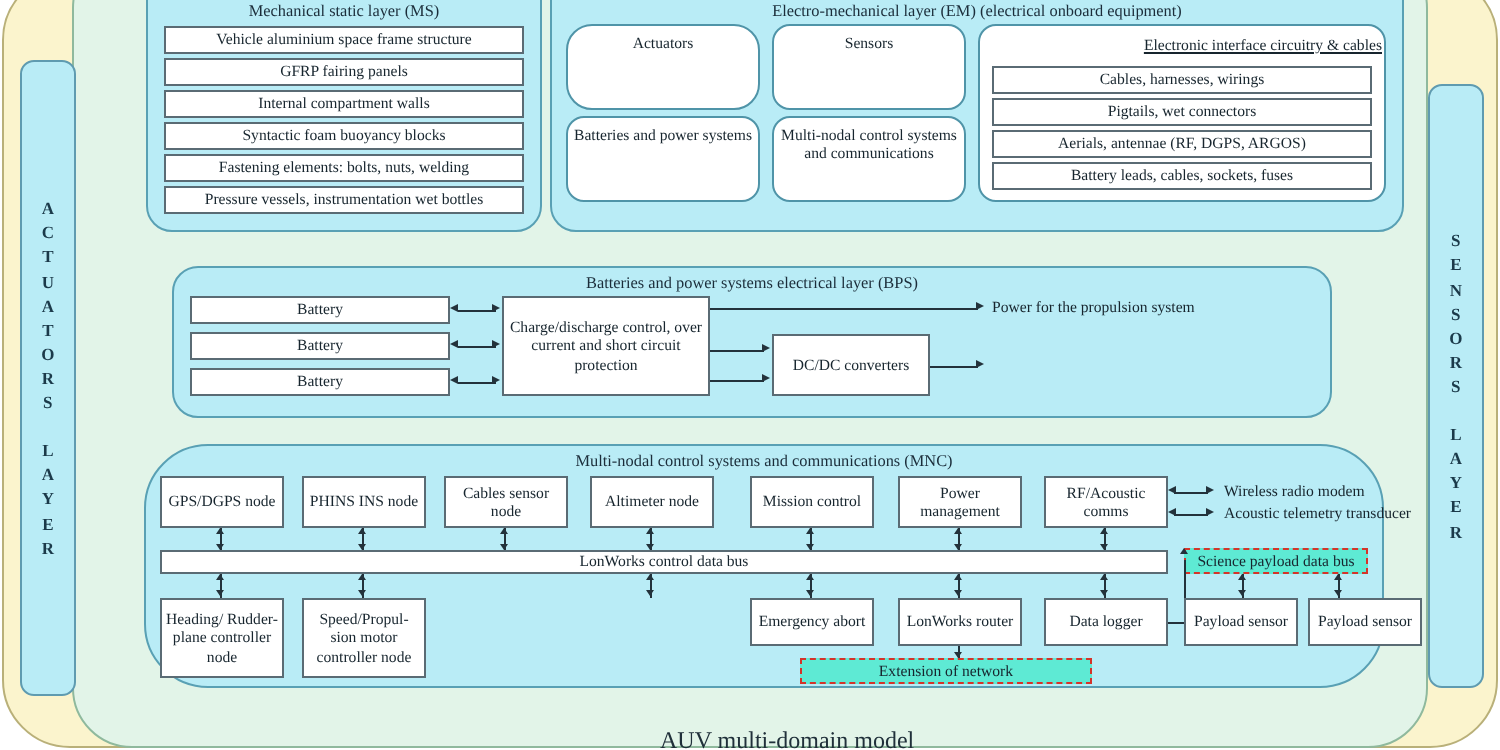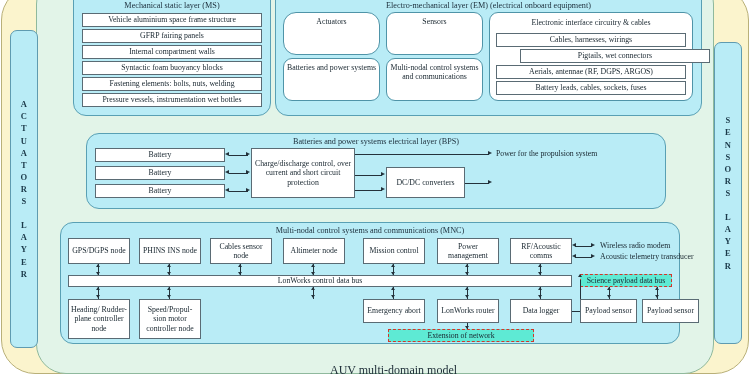--- a/index.html
+++ b/index.html
@@ -107,23 +107,23 @@
 
   <div class="layer" id="em-layer" style="left:275px;top:-14px;width:425px;height:128px;">
     <div class="layer-title" style="top:14px;">Electro-mechanical layer (EM) (electrical onboard equipment)</div>
 
     <div class="box rnd top" style="left:7px;top:25px;width:97px;height:43px;border-radius:13px;">Actuators</div>
     <div class="box rnd top" style="left:110px;top:25px;width:97px;height:43px;">Sensors</div>
     <div class="box rnd top" style="left:7px;top:71px;width:97px;height:43px;">Batteries and power systems</div>
     <div class="box rnd top" style="left:110px;top:71px;width:97px;height:43px;">Multi-nodal control systems and communications</div>
 
     <div class="box rnd top" style="left:213px;top:25px;width:204px;height:89px;display:block;padding-top:0;">
-      <div style="text-align:center;font-size:7.8px;padding-top:5px;">Electronic interface circuitry &amp; cables</div>
+      <div style="text-align:right;font-size:7.8px;padding-top:5px;text-decoration:underline;">Electronic interface circuitry &amp; cables</div>
       <div class="box" style="left:6px;top:20px;width:190px;height:14px;">Cables, harnesses, wirings</div>
-      <div class="box" style="left:6px;top:36px;width:190px;height:14px;margin-left:24px;">Pigtails, wet connectors</div>
+      <div class="box" style="left:6px;top:36px;width:190px;height:14px;">Pigtails, wet connectors</div>
       <div class="box" style="left:6px;top:52px;width:190px;height:14px;">Aerials, antennae (RF, DGPS, ARGOS)</div>
       <div class="box" style="left:6px;top:68px;width:190px;height:14px;">Battery leads, cables, sockets, fuses</div>
     </div>
   </div>
 
   <div class="layer" id="bps-layer" style="left:86px;top:133px;width:578px;height:74px;">
     <div class="layer-title" style="top:3px;">Batteries and power systems electrical layer (BPS)</div>
 
     <div class="box" style="left:8px;top:14px;width:130px;height:14px;">Battery</div>
     <div class="box" style="left:8px;top:32px;width:130px;height:14px;">Battery</div>
@@ -149,21 +149,21 @@
     <div class="ar ar-r" style="left:294px;top:53px;"></div>
 
     <div class="ln lnh" style="left:268px;top:19.5px;width:134px;"></div>
     <div class="ar ar-r" style="left:401px;top:17px;"></div>
     <div class="outlabel" style="left:409px;top:15px;">Power for the propulsion system</div>
 
     <div class="ln lnh" style="left:378px;top:48.5px;width:24px;"></div>
     <div class="ar ar-r" style="left:401px;top:46px;"></div>
   </div>
 
-  <div class="layer" id="mnc-layer" style="left:60px;top:222px;width:618px;height:120px;">
+  <div class="layer" id="mnc-layer" style="left:72px;top:222px;width:618px;height:120px;border-radius:32px;">
     <div class="layer-title" style="top:3px;">Multi-nodal control systems and communications (MNC)</div>
 
     <div class="box" style="left:7px;top:15px;width:62px;height:26px;">GPS/DGPS node</div>
     <div class="box" style="left:78px;top:15px;width:62px;height:26px;">PHINS INS node</div>
     <div class="box" style="left:149px;top:15px;width:62px;height:26px;">Cables sensor node</div>
     <div class="box" style="left:222px;top:15px;width:62px;height:26px;">Altimeter node</div>
     <div class="box" style="left:302px;top:15px;width:62px;height:26px;">Mission control</div>
     <div class="box" style="left:376px;top:15px;width:62px;height:26px;">Power management</div>
     <div class="box" style="left:449px;top:15px;width:62px;height:26px;">RF/Acoustic comms</div>
 

